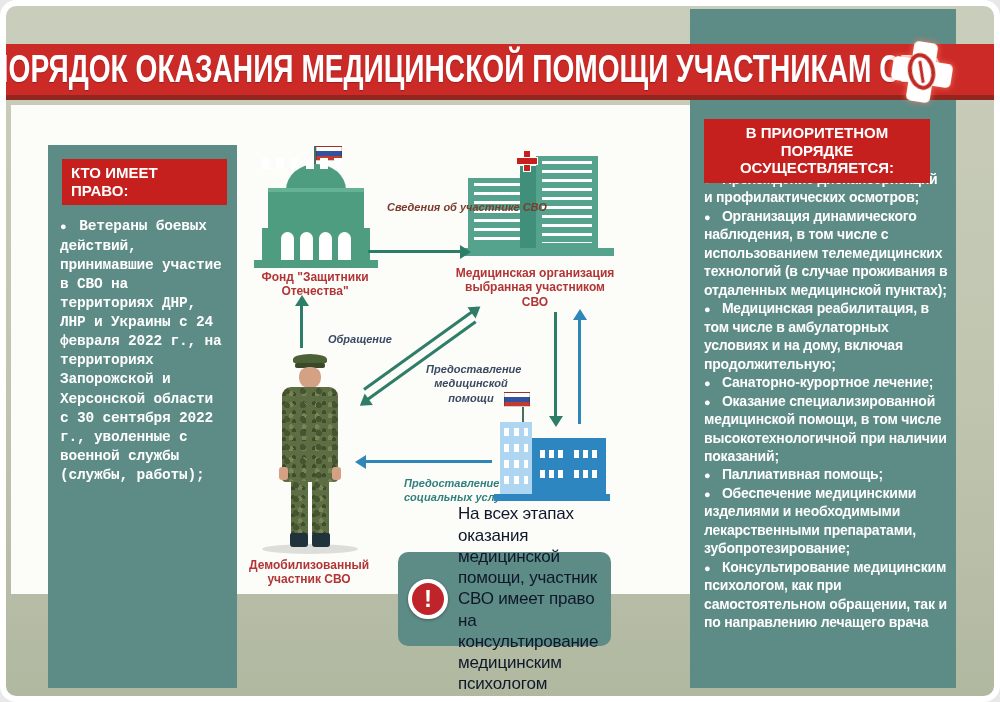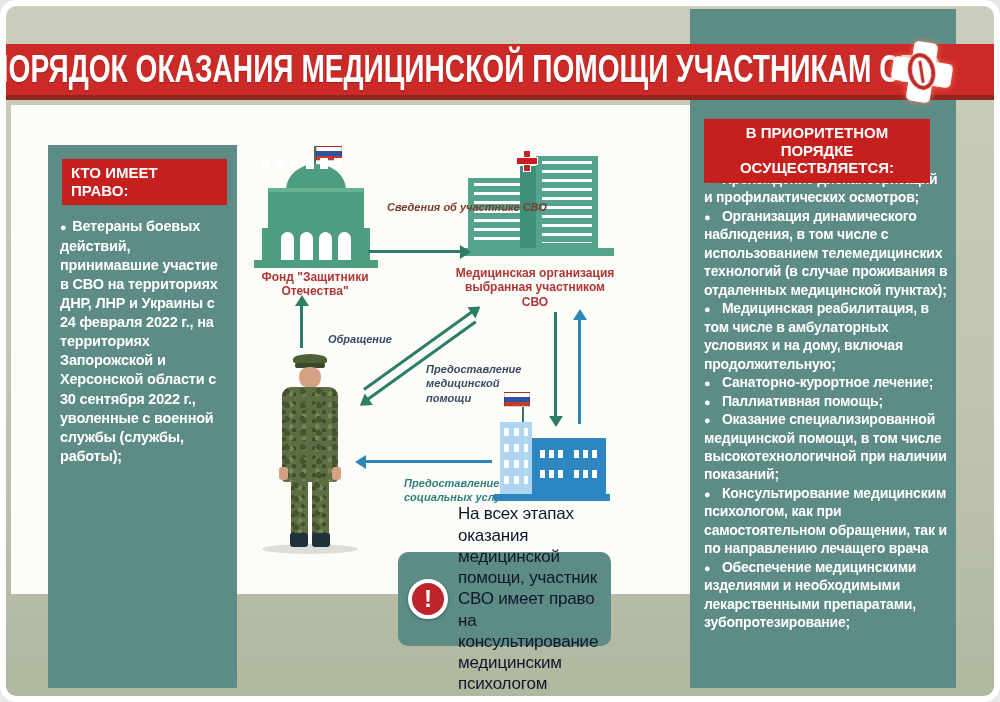--- a/index.html
+++ b/index.html
@@ -27,31 +27,31 @@
   .white-panel{position:absolute;left:5px;top:99px;width:679px;height:489px;background:#fcfcf9;}
   .side-panel{position:absolute;background:#5d8b86;color:#fff;}
   .right-panel{left:684px;top:3px;width:266px;height:679px;padding:112px 8px 8px 14px;}
   .left-panel{left:42px;top:139px;width:189px;height:543px;padding:14px 10px 8px 12px;z-index:6;}
   .panel-header{background:#c5201d;color:#fff;font-weight:bold;display:inline-block;
                 padding:5px 9px 6px 9px;line-height:1.18;}
   .left-panel .panel-header{font-size:15px;margin-left:2px;}
   .right-panel .panel-header{position:absolute;top:110px;left:14px;font-size:15px;max-width:226px;text-align:center;}
   .panel-list{margin-top:12px;}
   .li{margin:0;color:#fff;font-weight:bold;font-size:14px;line-height:1.32;letter-spacing:-.2px;}
-  .left-panel .li{font-size:14.5px;}
+  .left-panel .li{font-size:14.5px;font-family:Liberation Mono, monospace;}
   .left-panel .li::before{content:"\25CF\00a0\00a0";font-size:11px;}
   .right-panel .li::before{content:"\25CF\00a0\00a0\00a0\00a0";font-size:11px;}
 
   
   .lbl{position:absolute;font-weight:bold;text-align:center;line-height:1.2;}
   .lbl-red{color:#b13536;font-size:12px;}
   .lbl-blue{color:#2770a8;font-size:12px;}
   .flow-lbl{position:absolute;font-style:italic;font-weight:bold;font-size:11px;line-height:1.3;}
   .maroon{color:#7c3b2c;}
-  .navy{color:#3b4a63;}
+  .navy{color:#3b4a63;text-align:center;}
   .tealtxt{color:#2f7f7c;}
 
   .arrow-h{position:absolute;height:3px;transform-origin:left center;}
   .arrow-h .shaft{position:absolute;inset:0;background:currentColor;}
   .arrow-h.head-r::after{content:"";position:absolute;right:-10px;top:50%;transform:translateY(-50%);
       border:7px solid transparent;border-left:11px solid currentColor;}
   .arrow-h.head-l::before{content:"";position:absolute;left:-10px;top:50%;transform:translateY(-50%);
       border:7px solid transparent;border-right:11px solid currentColor;}
   .arrow-v{position:absolute;width:3px;}
   .arrow-v .shaft{position:absolute;inset:0;background:currentColor;}
@@ -136,24 +136,24 @@
   <div class="bg">
 
     <div class="side-panel right-panel">
       <div class="panel-header">В ПРИОРИТЕТНОМ ПОРЯДКЕ ОСУЩЕСТВЛЯЕТСЯ:</div>
       <div class="panel-list">
         <p class="li">Оказание первичной медико-санитарной помощи;</p>
         <p class="li">Прохождение диспансеризаций и профилактических осмотров;</p>
         <p class="li">Организация динамического наблюдения, в том числе с использованием телемедицинских технологий (в случае проживания в отдаленных медицинской пунктах);</p>
         <p class="li">Медицинская реабилитация, в том числе в амбулаторных условиях и на дому, включая продолжительную;</p>
         <p class="li">Санаторно-курортное лечение;</p>
+        <p class="li">Оказание специализированной медицинской помощи, в том числе высокотехнологичной при наличии показаний;</p>
         <p class="li">Паллиативная помощь;</p>
-        <p class="li">Оказание специализированной медицинской помощи, в том числе высокотехнологичной при наличии показаний;</p>
+        <p class="li">Обеспечение медицинскими изделиями и необходимыми лекарственными препаратами, зубопротезирование;</p>
         <p class="li">Консультирование медицинским психологом, как при самостоятельном обращении, так и по направлению лечащего врача</p>
-        <p class="li">Обеспечение медицинскими изделиями и необходимыми лекарственными препаратами, зубопротезирование;</p>
       </div>
     </div>
 
     <div class="white-panel"></div>
 
     <div class="red-bar">
       <div class="main-title">ПОРЯДОК ОКАЗАНИЯ МЕДИЦИНСКОЙ ПОМОЩИ УЧАСТНИКАМ СВО</div>
       <div class="logo">
         <div class="v"></div>
         <div class="h"></div>
@@ -257,20 +257,21 @@
       <div class="peak"></div>
       <div class="face"></div>
       <div class="torso camo"></div>
       <div class="hand hl"></div>
       <div class="hand hr"></div>
       <div class="leg ll camo"></div>
       <div class="leg lr camo"></div>
       <div class="boot bl"></div>
       <div class="boot br"></div>
     </div>
+    <div class="lbl lbl-red" style="left:228px;top:552px;width:150px;">Демобилизованный участник СВО</div>
 
     <div class="note">
       <div class="excl-wrap">
         <span class="excl">!</span>
       </div>
       <div class="note-text">На всех этапах оказания медицинской помощи, участник СВО имеет право на консультирование медицинским психологом</div>
     </div>
 
   </div>
  </div>

